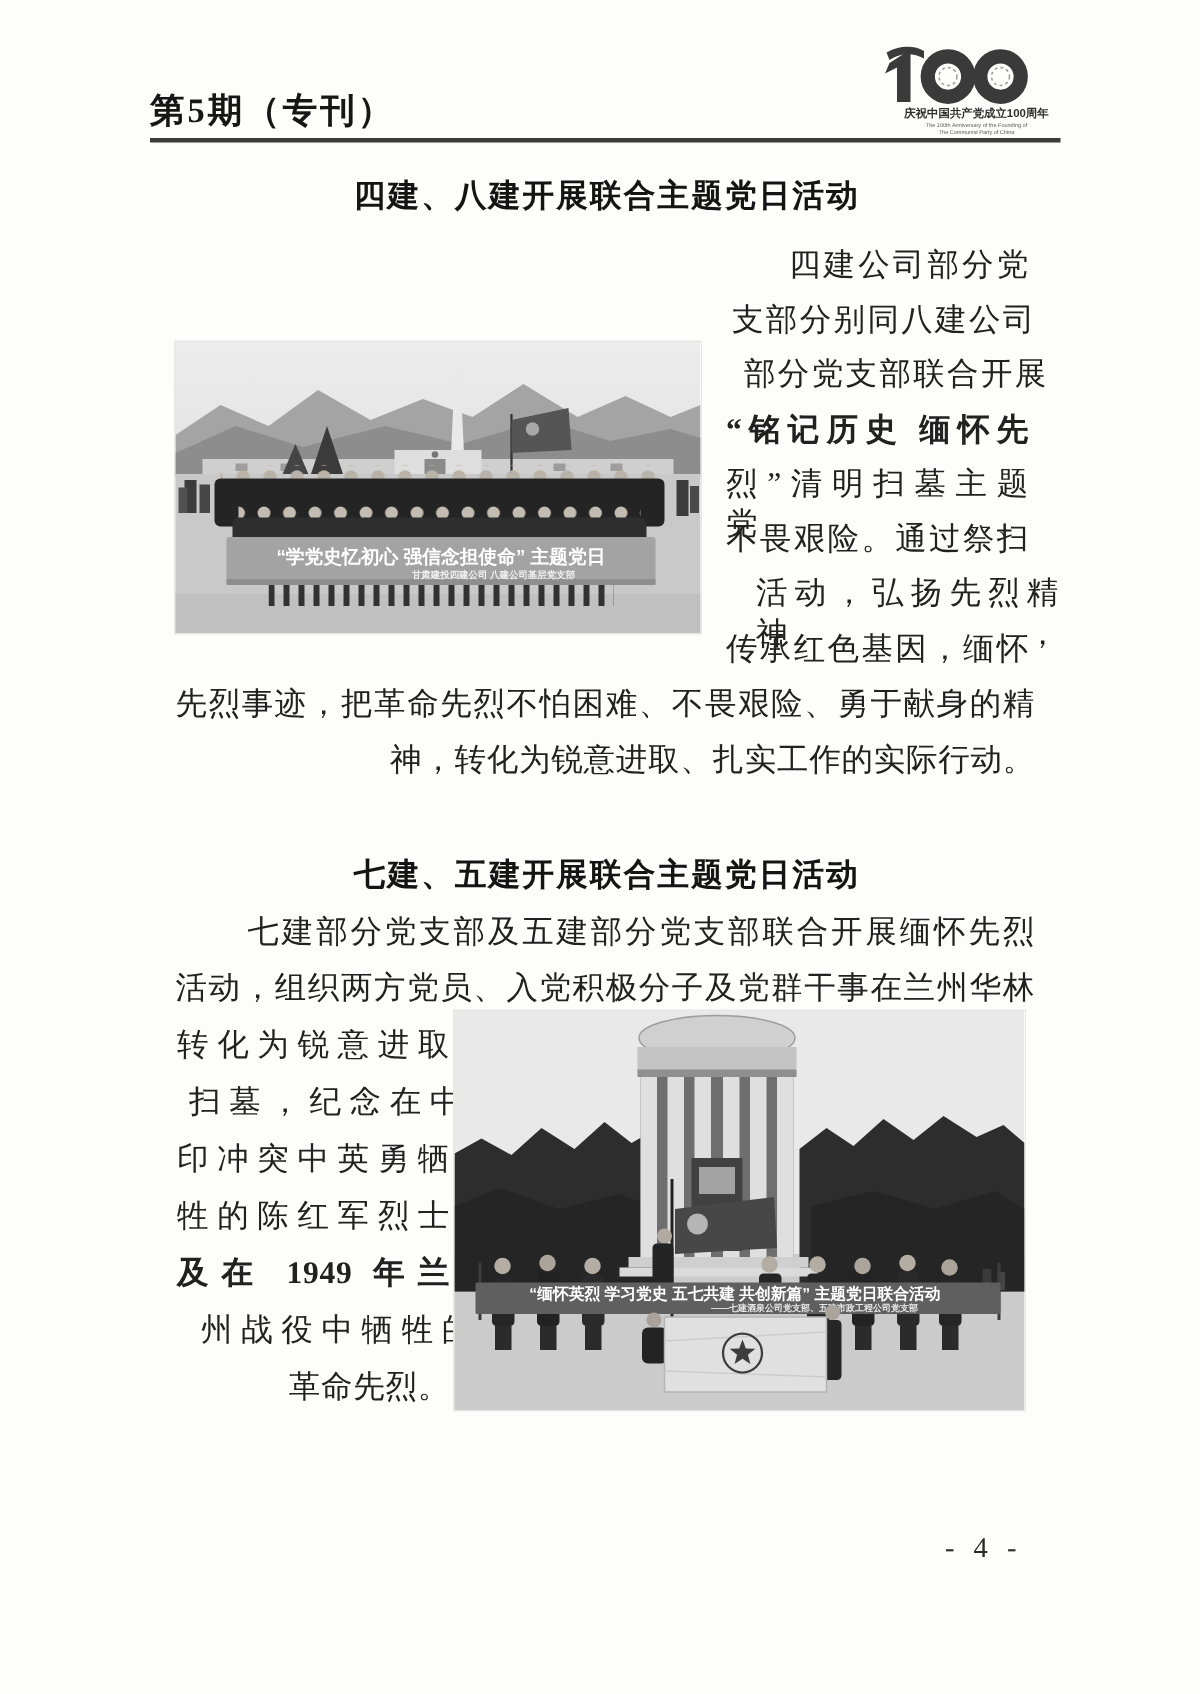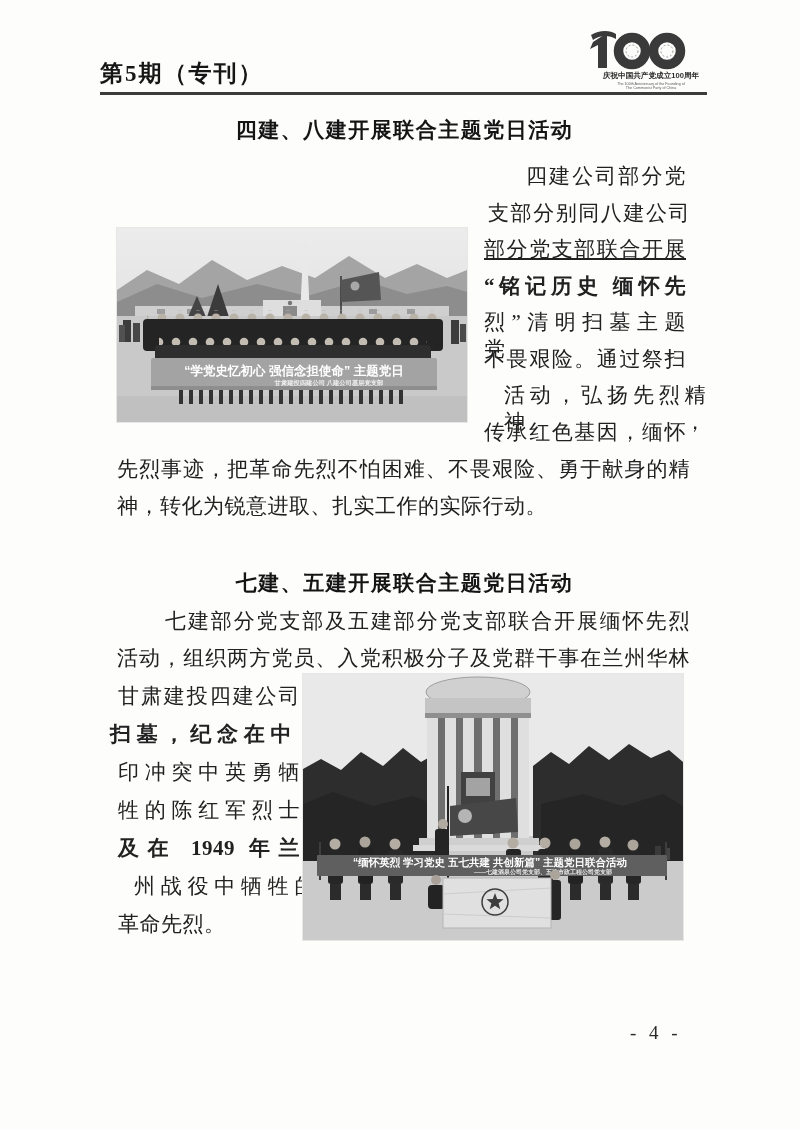--- a/index.html
+++ b/index.html
@@ -4,21 +4,21 @@
 <style>
   * { margin:0; padding:0; box-sizing:border-box; }
   html,body { width:800px; height:1129px; }
   body { background:#fdfdfc; position:relative; overflow:hidden;
          font-family:"Liberation Serif", serif; color:#1f1f1f; }
   .abs { position:absolute; }
   .issue { font:700 23px "Liberation Serif", serif; letter-spacing:2px; color:#161616; }
   .rule { background:#3c3c3c; height:3px; }
   .h-title { font:700 21px "Liberation Sans", sans-serif; color:#141414;
              text-align:center; letter-spacing:1.5px; white-space:nowrap; }
-  .bline { font-size:21px; line-height:27px; color:#212121; letter-spacing:0.5px; }
+  .bline { font-size:21px; line-height:27px; color:#212121; letter-spacing:0.5px;text-align:right; }
   .j { text-align:justify; text-align-last:justify; }
   .pagenum { font:400 19px "Liberation Serif", serif; letter-spacing:4px; color:#2a2a2a; }
   svg { display:block; }
   .photo { box-shadow:0 0 0 1px #e7e7e5; }
 </style>
 </head>
 <body>
 
 <div class="abs issue" style="left:100px; top:58px;">第5期（专刊）</div>
 
@@ -33,21 +33,21 @@
   <circle cx="85" cy="23" r="6" fill="none" stroke="#9a9a9a" stroke-width="1" stroke-dasharray="2 2"></circle>
   <text x="69" y="50" text-anchor="middle" font-family="Liberation Sans, sans-serif" font-weight="700" font-size="7.6" fill="#2e2e2e">庆祝中国共产党成立100周年</text>
   <text x="69" y="56.5" text-anchor="middle" font-family="Liberation Sans, sans-serif" font-size="3.7" fill="#5c5c5c">The 100th Anniversary of the Founding of</text>
   <text x="69" y="61" text-anchor="middle" font-family="Liberation Sans, sans-serif" font-size="3.7" fill="#5c5c5c">The Communist Party of China</text>
 </svg>
 
 <div class="abs h-title" style="left:117px; top:116px; width:575px;">四建、八建开展联合主题党日活动</div>
 
 <div class="abs bline j" style="left:484px; top:163px; width:202px; padding-left:42px;">四建公司部分党</div>
 <div class="abs bline j" style="left:488px; top:200px; width:202px;">支部分别同八建公司</div>
-<div class="abs bline j" style="left:484px; top:236px; width:202px;text-decoration:underline;">部分党支部联合开展</div>
+<div class="abs bline j" style="left:496px; top:236px; width:202px;">部分党支部联合开展</div>
 <div class="abs bline j" style="left:484px; top:273px; width:202px;font-weight:bold;">“铭记历史 缅怀先</div>
 <div class="abs bline j" style="left:484px; top:309px; width:202px;">烈”清明扫墓主题党、</div>
 <div class="abs bline j" style="left:484px; top:346px; width:202px;">不畏艰险。通过祭扫</div>
 <div class="abs bline j" style="left:484px; top:382px; width:202px;margin-left:20px;">活动，弘扬先烈精神，</div>
 <div class="abs bline j" style="left:484px; top:419px; width:202px;">传承红色基因，缅怀</div>
 
 <div class="abs bline j" style="left:117px; top:456px; width:573px;">先烈事迹，把革命先烈不怕困难、不畏艰险、勇于献身的精</div>
 <div class="abs bline" style="left:117px; top:493px; width:573px;">神，转化为锐意进取、扎实工作的实际行动。</div>
 
 <svg class="abs photo" style="left:117px; top:228px;" width="350" height="194" viewBox="0 0 350 194">
@@ -99,22 +99,22 @@
   <rect x="34" y="158" width="286" height="4" fill="#8e8e8e"></rect>
   <text x="177" y="147" text-anchor="middle" font-family="Liberation Sans, sans-serif" font-weight="700" font-size="12.5" fill="#ffffff">“学党史忆初心  强信念担使命” 主题党日</text>
   <text x="212" y="157" text-anchor="middle" font-family="Liberation Sans, sans-serif" font-weight="700" font-size="6.3" fill="#f0f0f0">甘肃建投四建公司 八建公司基层党支部</text>
 </svg>
 
 <div class="abs h-title" style="left:117px; top:569px; width:575px;">七建、五建开展联合主题党日活动</div>
 
 <div class="abs bline j" style="left:117px; top:608px; width:573px; padding-left:48px;">七建部分党支部及五建部分党支部联合开展缅怀先烈</div>
 <div class="abs bline j" style="left:117px; top:645px; width:573px;">活动，组织两方党员、入党积极分子及党群干事在兰州华林</div>
 
-<div class="abs bline j" style="left:118px; top:683px; width:182px;">甘肃建投四建公司</div>
-<div class="abs bline j" style="left:110px; top:721px; width:182px;font-weight:bold;">扫墓，纪念在中</div>
+<div class="abs bline j" style="left:118px; top:683px; width:182px;">转化为锐意进取</div>
+<div class="abs bline j" style="left:126px; top:721px; width:182px;">扫墓，纪念在中</div>
 <div class="abs bline j" style="left:118px; top:759px; width:182px;">印冲突中英勇牺</div>
 <div class="abs bline j" style="left:118px; top:797px; width:182px;">牲的陈红军烈士</div>
 <div class="abs bline j" style="left:118px; top:835px; width:182px;font-weight:bold;">及在 1949 年兰</div>
 <div class="abs bline j" style="left:118px; top:873px; width:182px;margin-left:16px;">州战役中牺牲的</div>
 <div class="abs bline" style="left:118px; top:911px; width:182px;">革命先烈。</div>
 
 <svg class="abs photo" style="left:303px; top:674px;" width="380" height="266" viewBox="0 0 380 266">
   <rect width="380" height="266" fill="#e9e9e9"></rect>
   <rect x="0" y="162" width="380" height="104" fill="#cbcbcb"></rect>
   <path d="M0,187 L0,95 L18,85 L38,96 L58,78 L80,92 L100,74 L118,88 L132,80 L142,92 L142,187 Z" fill="#2d2d2d"></path>

